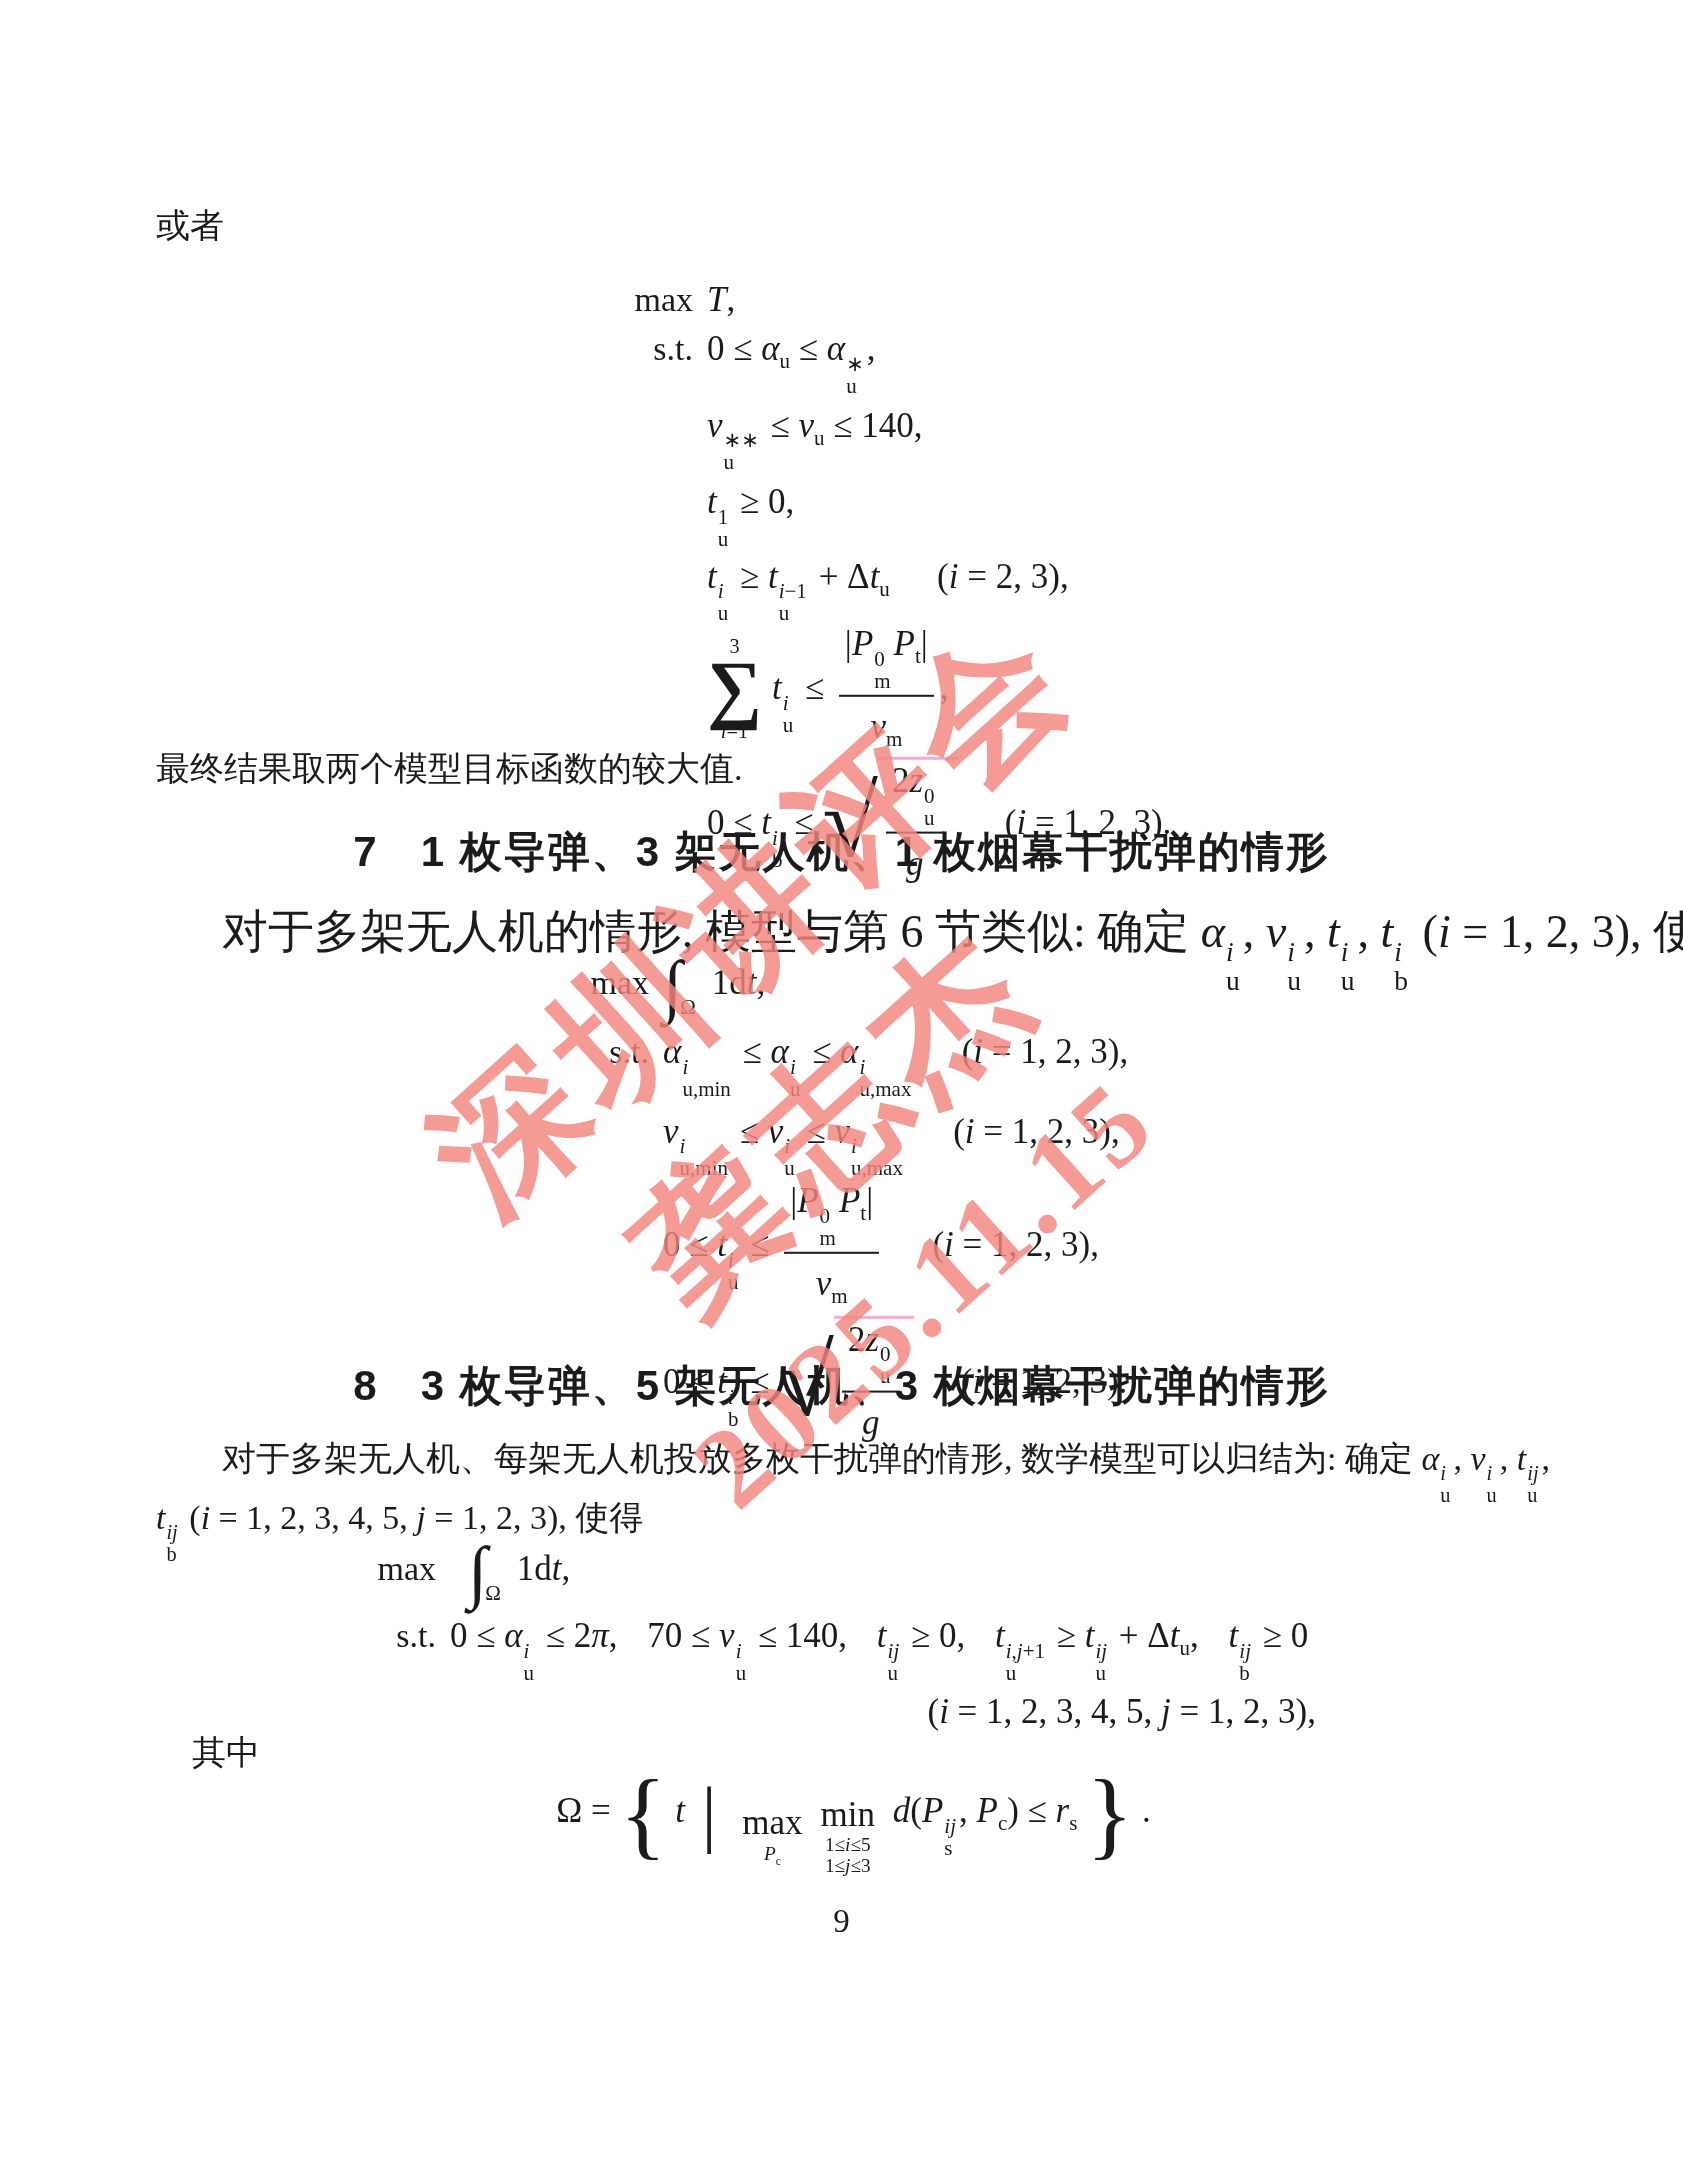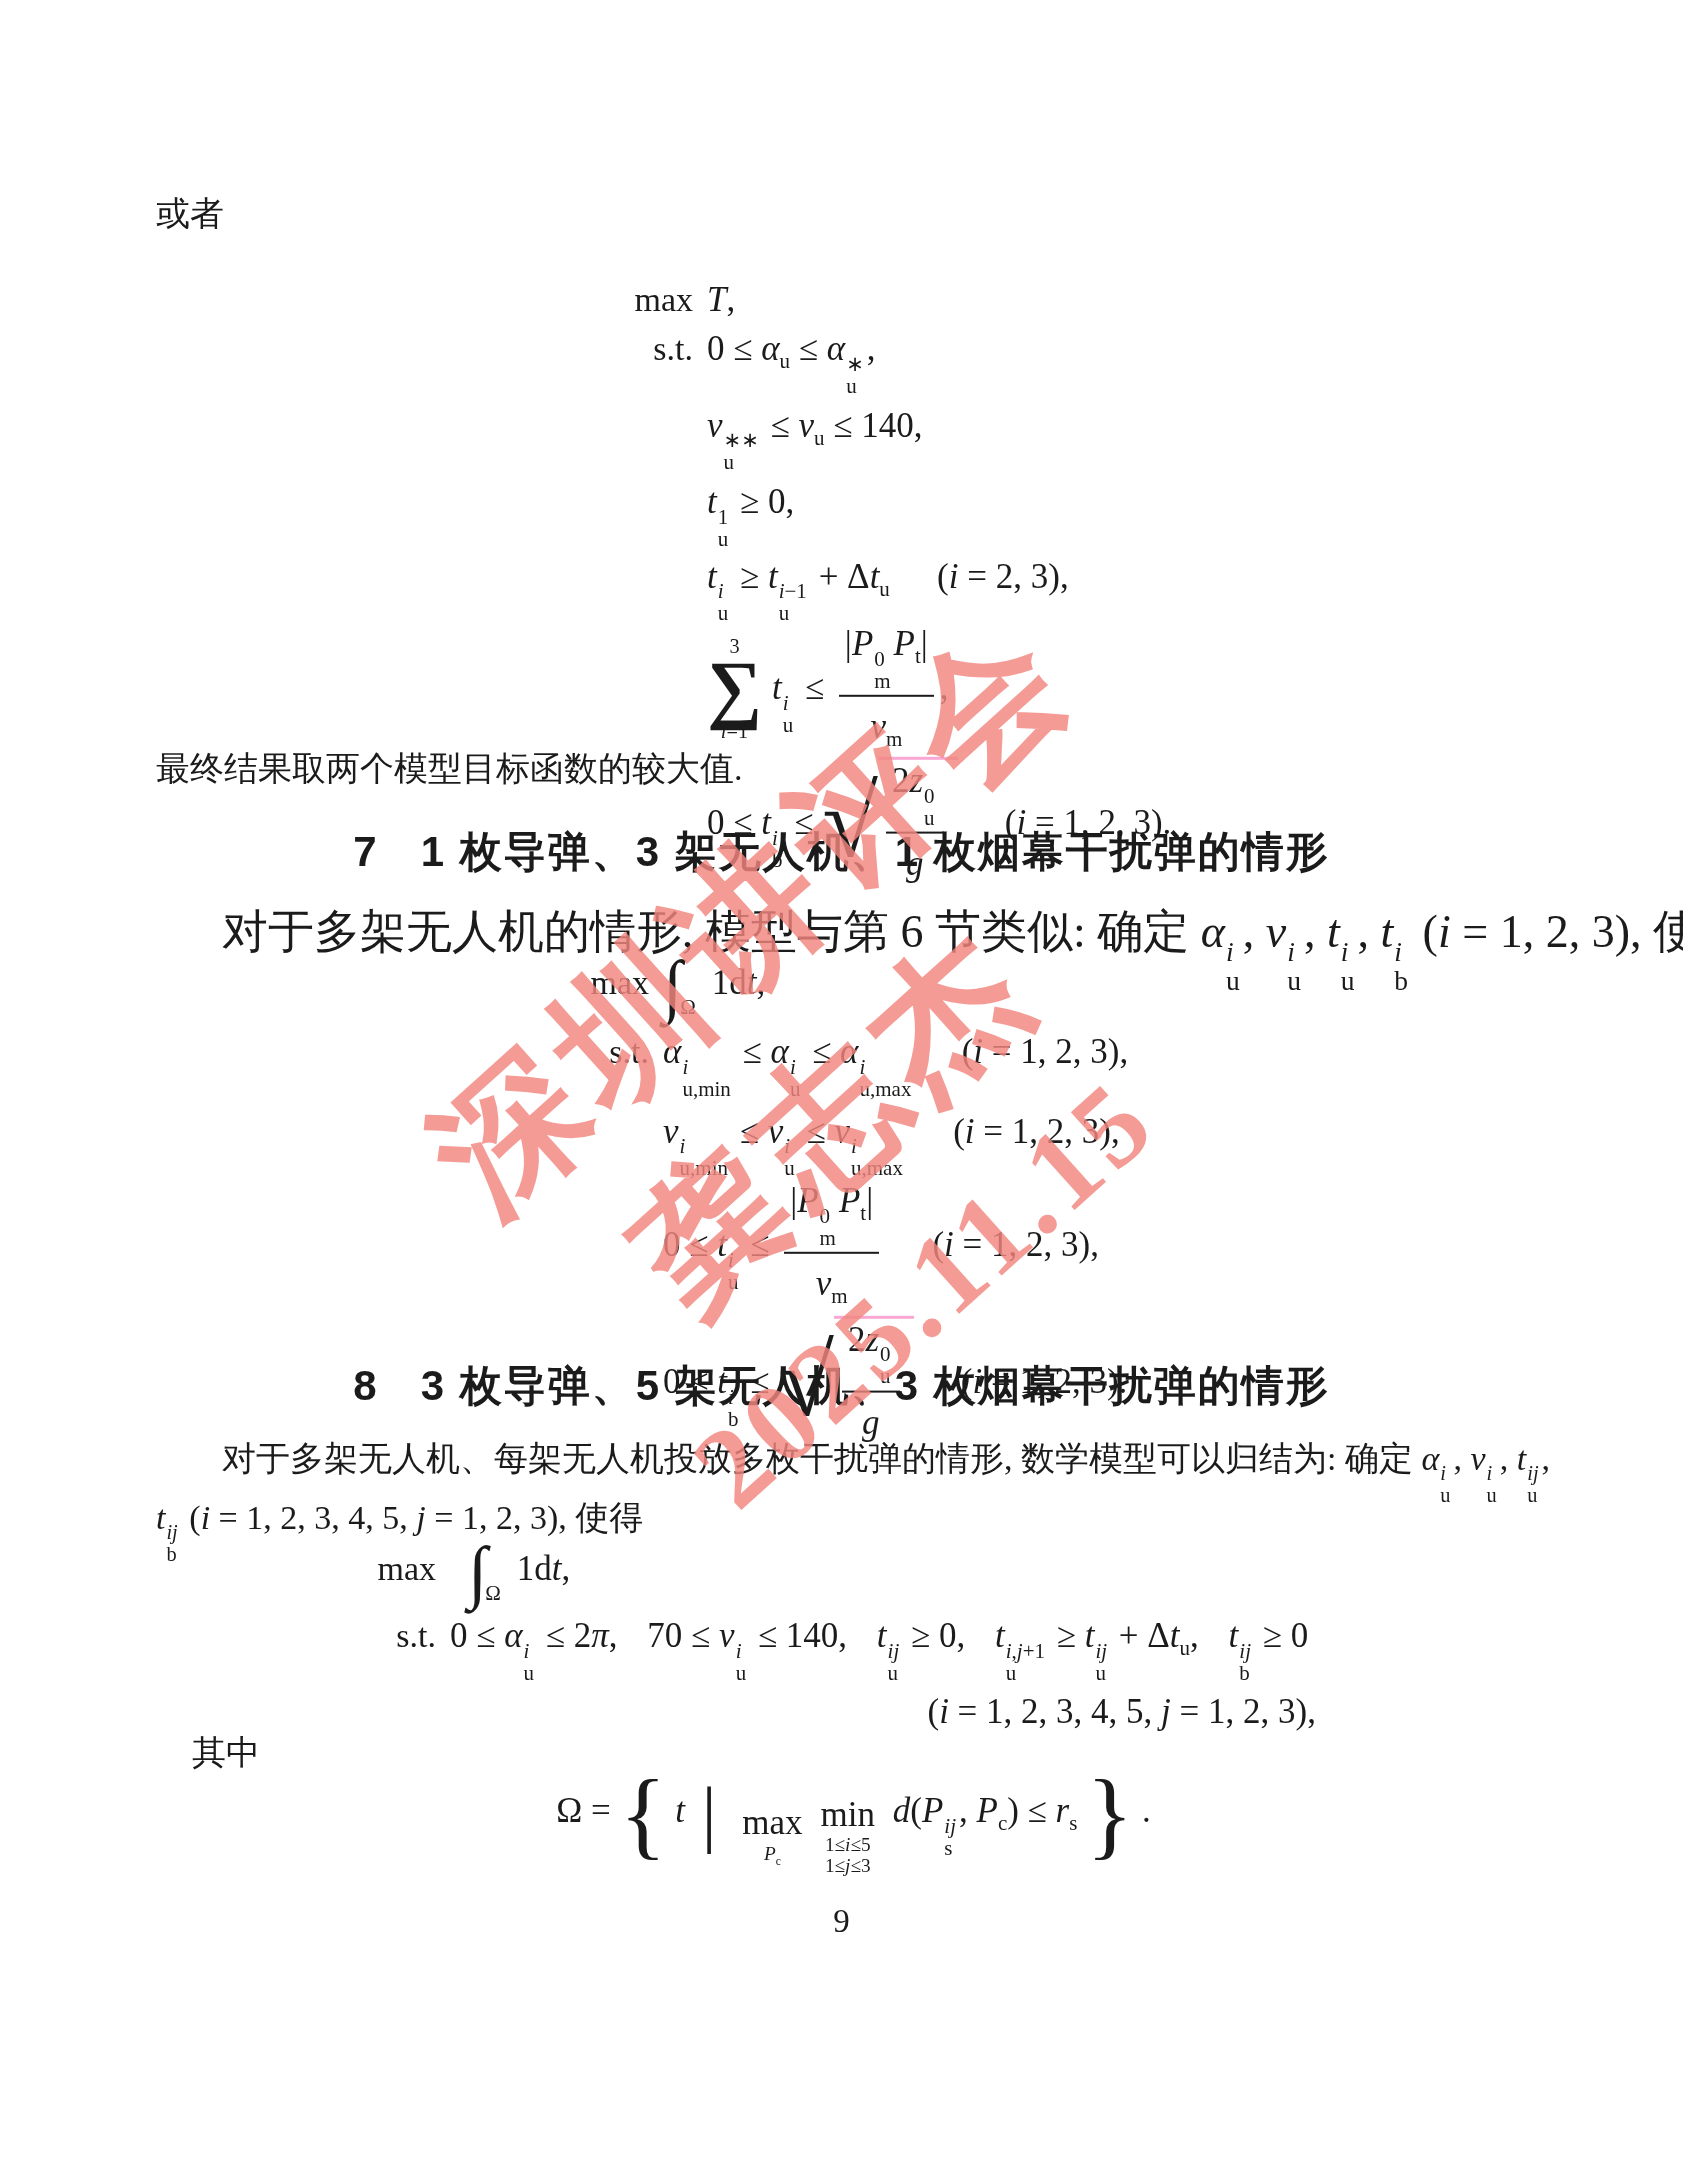--- a/index.html
+++ b/index.html
@@ -63,21 +63,21 @@
       font-weight:700;white-space:nowrap;z-index:6;pointer-events:none;transform-origin:center;}
   .wm1{font-size:147px;letter-spacing:12px;transform:rotate(-42deg);}
   .wm2{font-size:147px;letter-spacing:12px;transform:rotate(-42deg);}
   .wm3{font-size:115px;letter-spacing:6px;transform:rotate(-42deg);}
 </style>
 </head>
 <body>
 
 <div class="page">
 
-  <div class="abs cn" style="left:156px;top:189px;">或者</div>
+  <div class="abs cn" style="left:156px;top:201px;">或者</div>
 
   <div class="eqblock eq1" style="left:554px;top:280px;">
     <div class="eqrow">
       <span class="eqlab">max</span>
       <span class="eqexpr math"><i>T</i>,</span>
     </div>
     <div class="eqrow" style="margin-top:9px;">
       <span class="eqlab">s.t.</span>
       <span class="eqexpr math">0 ≤ <i>α</i><sub>u</sub> ≤ <i>α</i><span class="ms">
             <span class="t">∗</span>

